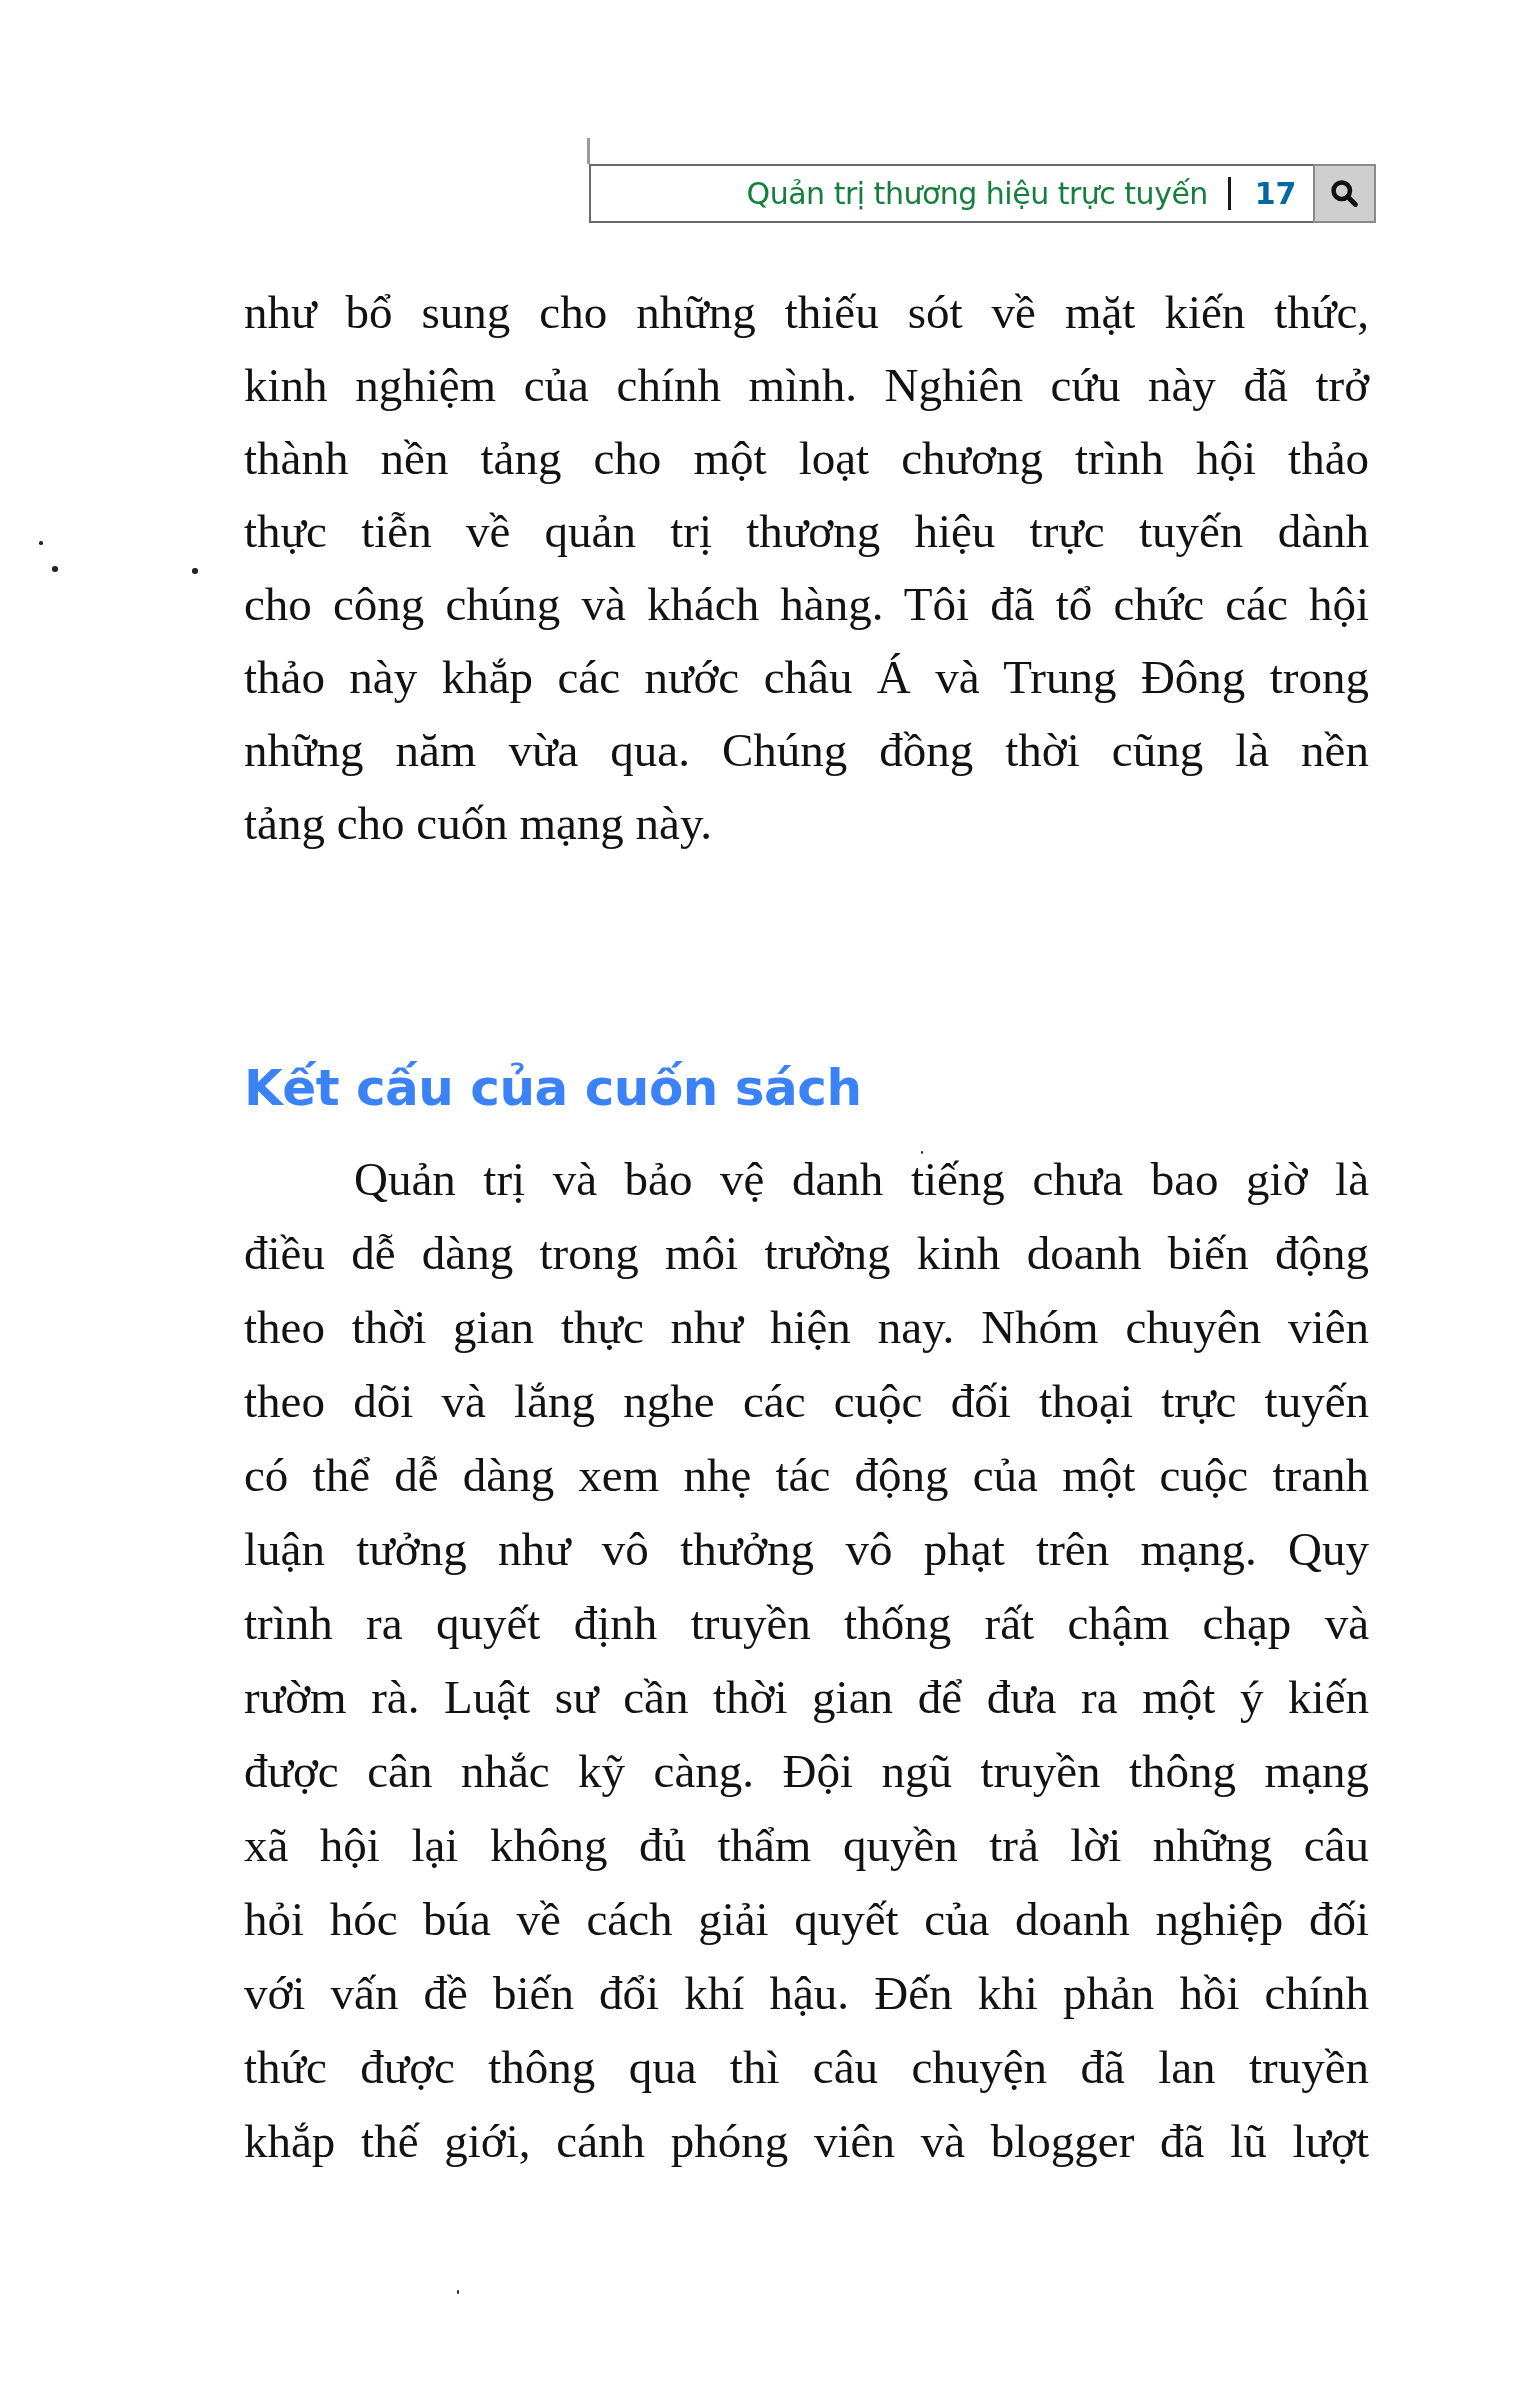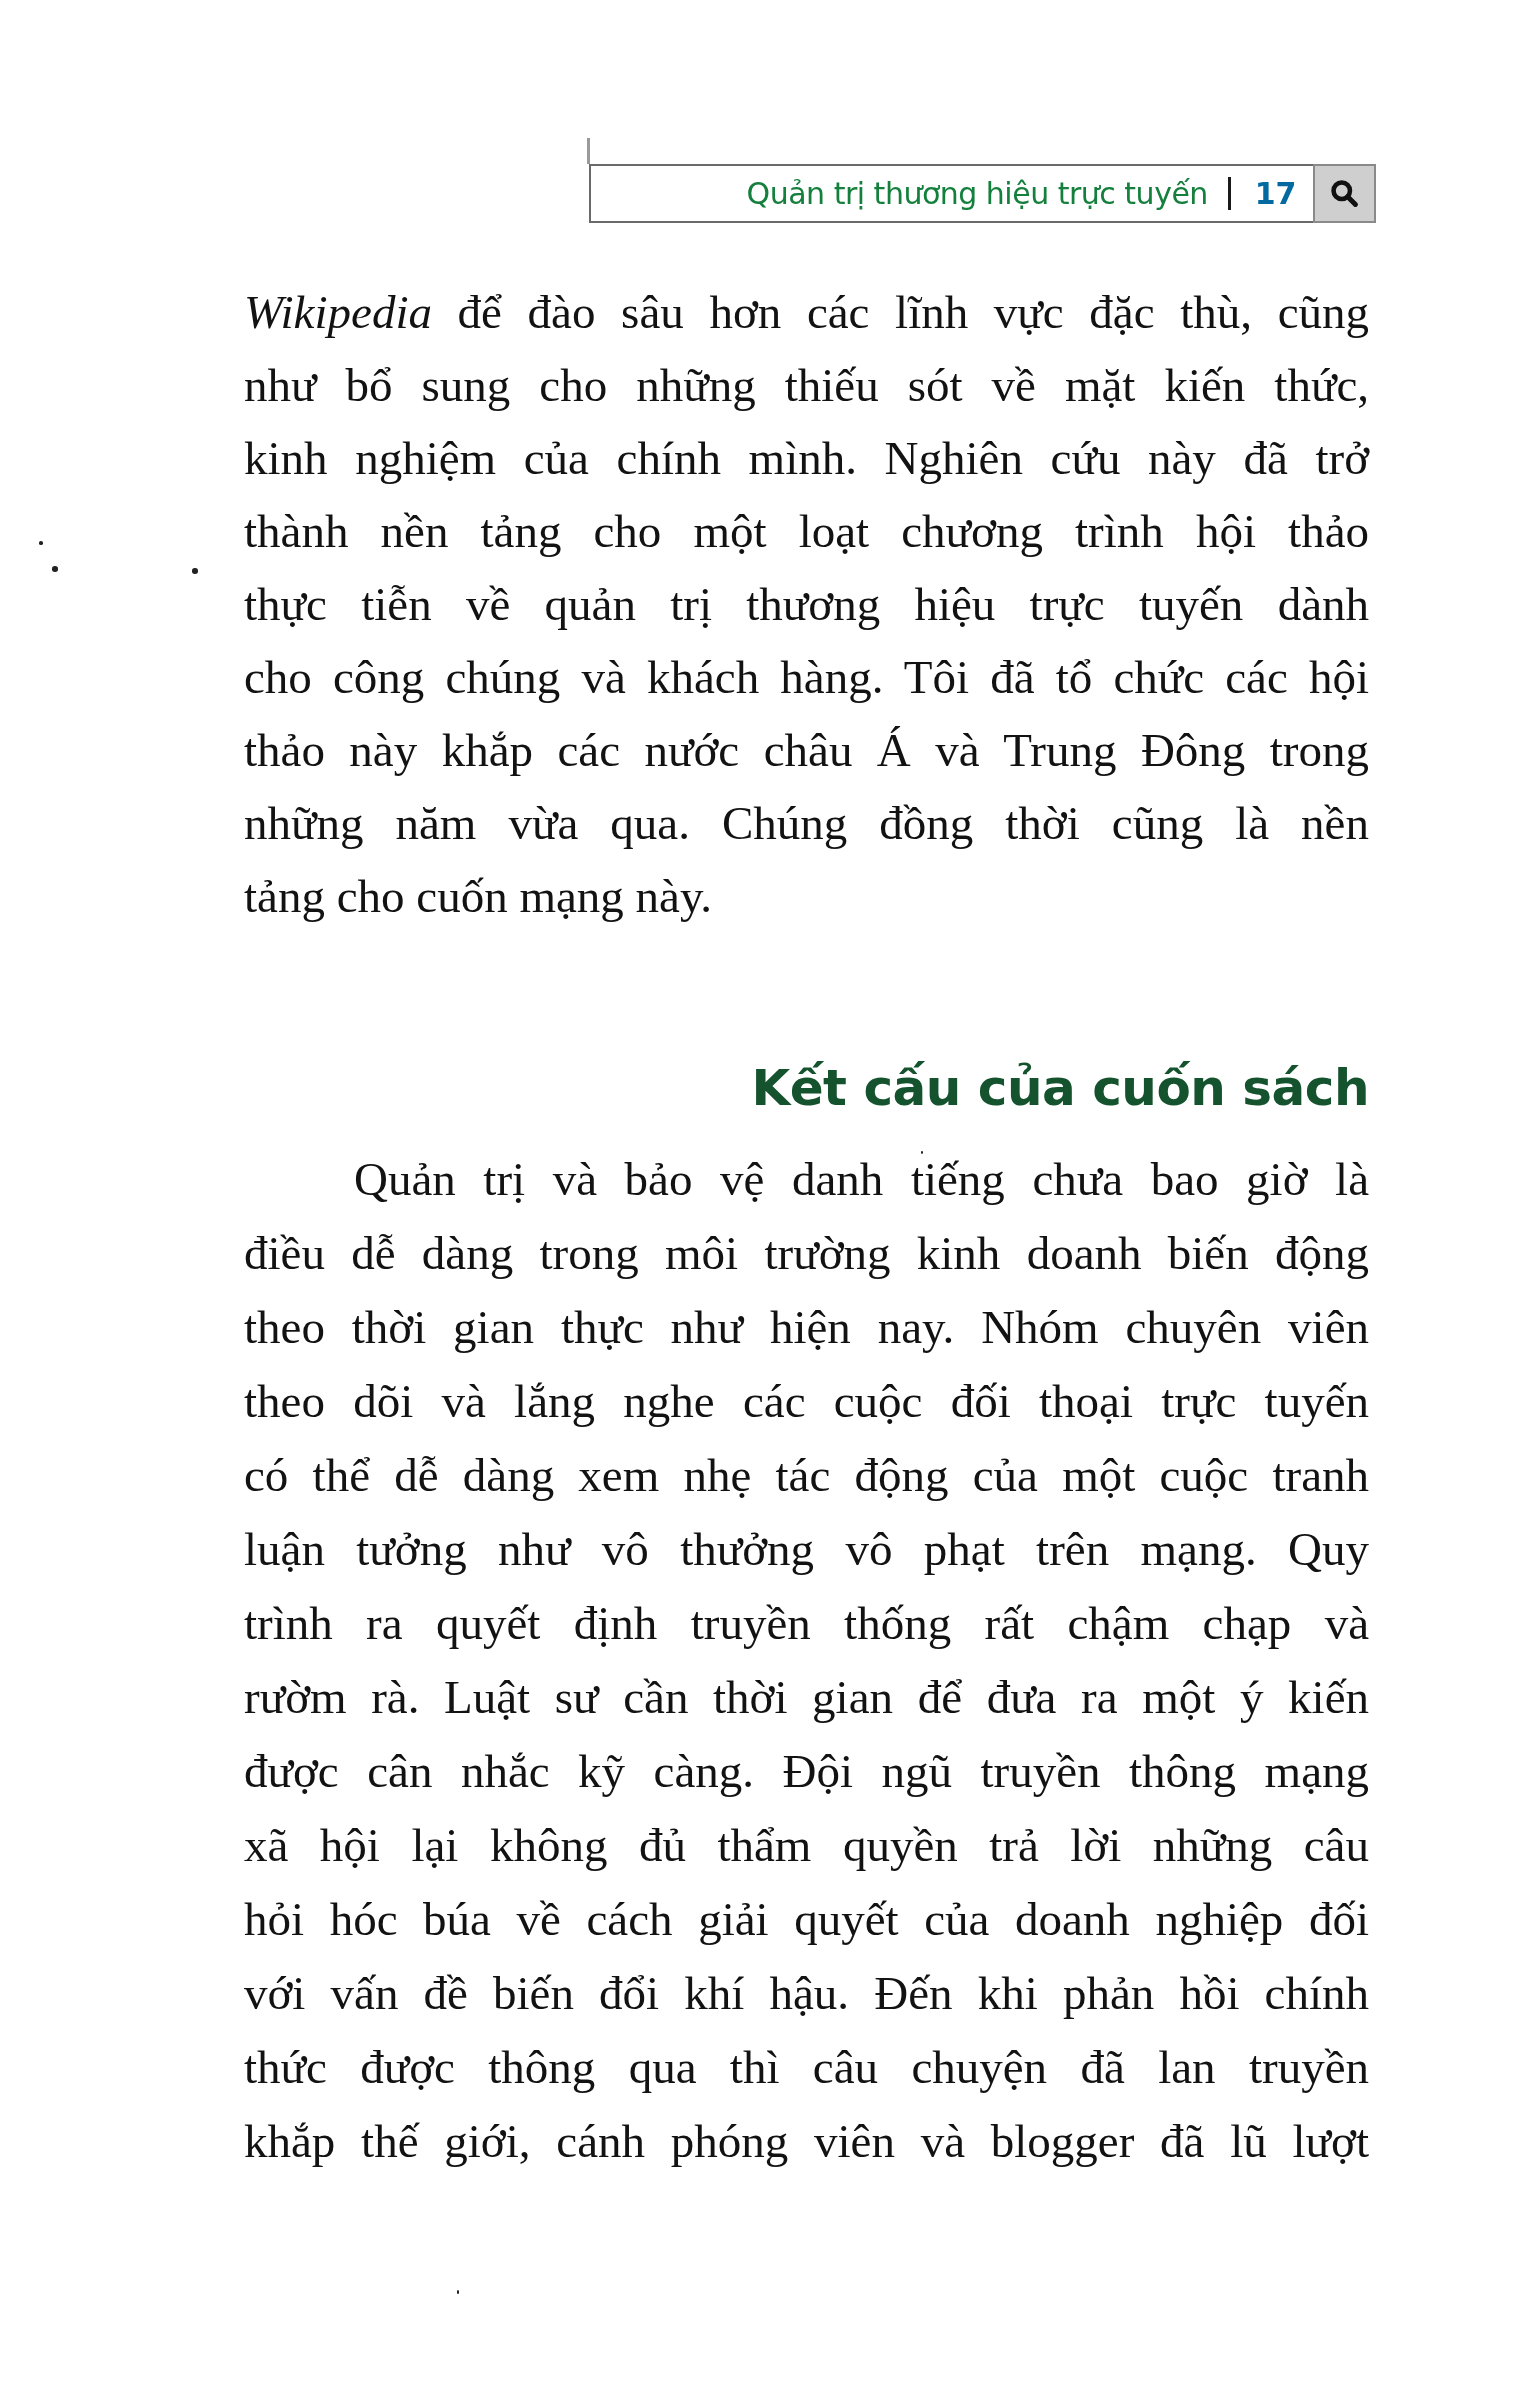--- a/index.html
+++ b/index.html
@@ -85,25 +85,25 @@
       padding-left: 110px;
     }
     .para1 { top: 276px; }
     .para2 { top: 1142px; line-height: 74px; }
     .para2 .line { height: 74px; }
     .section-heading {
       position: absolute;
       left: 244px;
       width: 1125px;
       top: 1059px;
-      text-align: right;
+      text-align: left;
       font-family: "DejaVu Sans", sans-serif;
       font-weight: bold;
       font-size: 50px;
-      color: #14532d;
+      color: #3b82f6;
       letter-spacing: -0.5px;
     }
     .speck {
       position: absolute;
       border-radius: 50%;
       background: #222;
     }
     .scan-edge {
       position: absolute;
       left: 587px;
@@ -123,21 +123,20 @@
   <span class="page-num">17</span>
   <span class="icon-cell">
     <svg width="31" height="31" viewBox="0 0 34 34">
       <circle cx="14" cy="14" r="9" fill="none" stroke="#111" stroke-width="5"></circle>
       <line x1="20.5" y1="20.5" x2="29" y2="29" stroke="#111" stroke-width="5.5" stroke-linecap="round"></line>
     </svg>
   </span>
 </div>
 
 <div class="body-text para1">
-  <span class="line"><em>Wikipedia</em><span> để đào sâu hơn các lĩnh vực đặc thù, cũng</span></span>
   <span class="line">như bổ sung cho những thiếu sót về mặt kiến thức,</span>
   <span class="line">kinh nghiệm của chính mình. Nghiên cứu này đã trở</span>
   <span class="line">thành nền tảng cho một loạt chương trình hội thảo</span>
   <span class="line">thực tiễn về quản trị thương hiệu trực tuyến dành</span>
   <span class="line">cho công chúng và khách hàng. Tôi đã tổ chức các hội</span>
   <span class="line">thảo này khắp các nước châu Á và Trung Đông trong</span>
   <span class="line">những năm vừa qua. Chúng đồng thời cũng là nền</span>
   <span class="line last">tảng cho cuốn mạng này.</span>
 </div>
 

